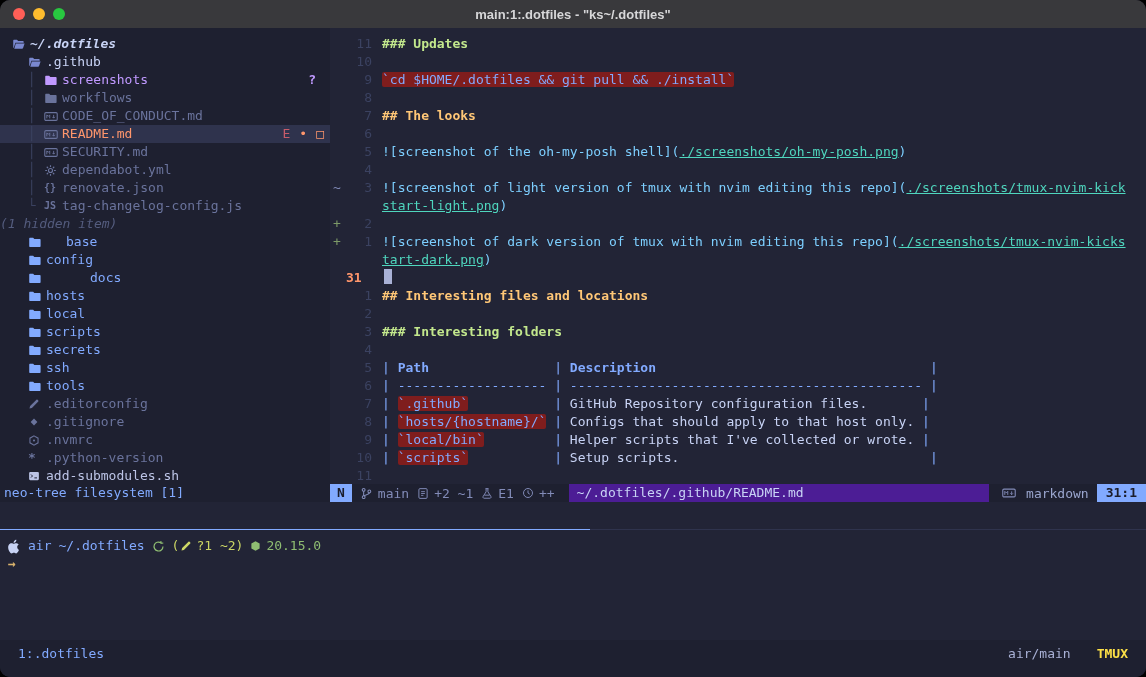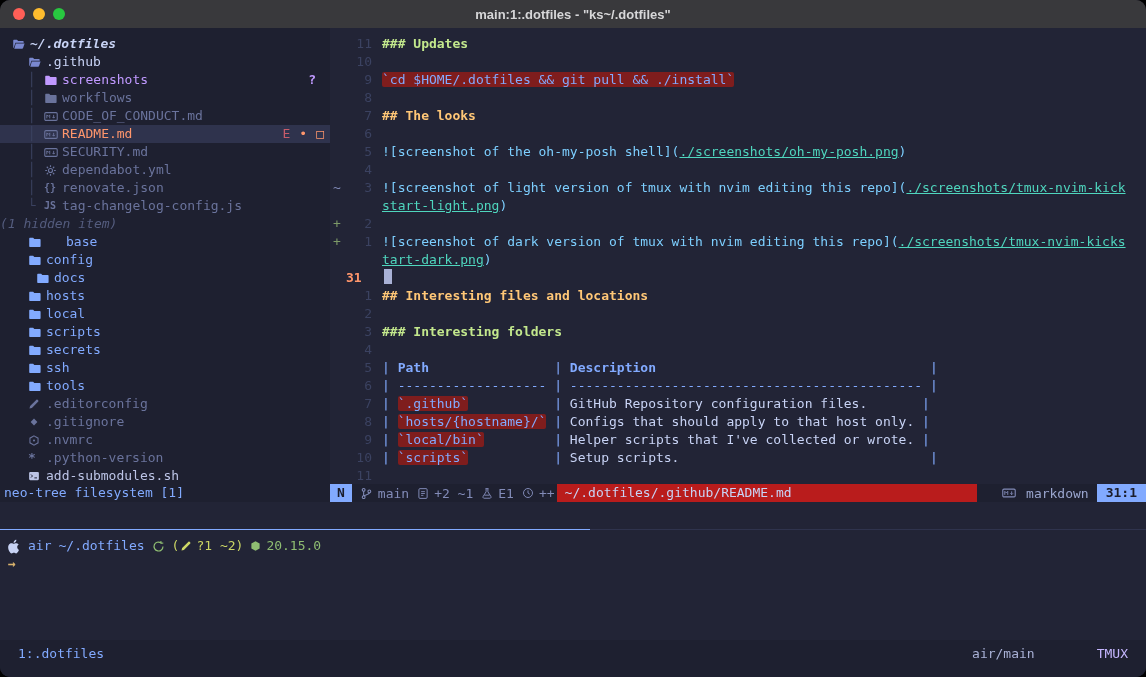--- a/index.html
+++ b/index.html
@@ -52,21 +52,21 @@
   .t-pipe,.t-dash{color:#82aaff;}
   .t-thead{color:#82aaff;font-weight:bold;}
   .t-fg{color:#c8d3f5;}
   .cursor{display:inline-block;width:8px;height:15px;background:#a9b1d6;vertical-align:-2px;}
   
   .statusline{position:absolute;left:330px;top:456px;width:816px;height:18px;background:#1e2030;
     display:flex;align-items:center;color:#828bb8;box-sizing:border-box;}
   .sl-mode{background:#82aaff;color:#1b1d2b;font-weight:bold;padding:0 7px;height:18px;line-height:18px;}
   .ic{display:inline-flex;align-items:center;}
   .sl-ic{margin:0 5px 0 8px;}
-  .sl-path{background:#b91c1c;color:#c8d3f5;width:404px;padding:0 8px;margin-left:2px;
+  .sl-path{background:#4c1d95;color:#c8d3f5;width:404px;padding:0 8px;margin-left:14px;
     height:18px;line-height:18px;overflow:hidden;flex:none;}
   .sl-spacer{flex:1;}
   .sl-ft{color:#9aa5ce;margin:0 8px 0 5px;}
   .sl-pos{background:#82aaff;color:#1b1d2b;font-weight:bold;padding:0 9px;height:18px;line-height:18px;}
   
   .cmdline{position:absolute;left:0;top:474px;width:1146px;height:26px;background:#222436;}
   
   .paneborder{position:absolute;left:0;top:500px;width:1146px;height:2px;display:flex;}
   .pb-active{width:590px;background:#82aaff;height:1px;margin-top:1px;}
   .pb-rest{flex:1;background:#2f334d;height:1px;margin-top:1px;}
@@ -78,21 +78,21 @@
   .p-git{color:#ccd665;}
   .p-node{color:#8fbe72;}
   .p-arrow{color:#d9b26c;font-weight:bold;}
   .gap7{margin-right:7px;}
   
   .tmuxbar{position:absolute;left:0;top:612px;width:1146px;height:37px;background:#1e2030;
     box-sizing:border-box;padding:6px 18px 0 18px;display:flex;}
   .tb-left{color:#82aaff;}
   .tb-right{margin-left:auto;display:flex;gap:26px;}
   .tb-session{color:#a9b1d6;}
-  .tb-badge{color:#c4b5fd;font-weight:normal;margin-left:36px;}
+  .tb-badge{color:#fde047;font-weight:bold;}
 </style>
 </head>
 <body>
 
 <div class="window">
 
   <div class="titlebar">
     <div class="lights">
       <span class="light" style="background:#ff5f57"></span>
       <span class="light" style="background:#febc2e"></span>
@@ -139,21 +139,21 @@
             </svg></span><span class="sb-label">dependabot.yml</span></div>
         <div class="sb-row sb-dim" style="padding-left: 28px;"><span class="sb-guide">│</span><span class="sb-ico ic"><span class="tix">{}</span></span><span class="sb-label">renovate.json</span></div>
         <div class="sb-row sb-dim" style="padding-left: 28px;"><span class="sb-guide">└</span><span class="sb-ico ic"><span class="tix">JS</span></span><span class="sb-label">tag-changelog-config.js</span></div>
         <div class="sb-row sb-note" style=""><span class="sb-label">(1 hidden item)</span></div>
         <div class="sb-row sb-dir" style="padding-left: 28px; gap: 20px;"><span class="sb-ico ic"><svg width="13" height="13" viewBox="0 0 16 16">
               <path fill="currentColor" d="M1.5 3.2c0-.7.5-1.2 1.2-1.2h3.6l1.5 1.8h6.5c.7 0 1.2.5 1.2 1.2v7.3c0 .7-.5 1.2-1.2 1.2H2.7c-.7 0-1.2-.5-1.2-1.2z"></path>
             </svg></span><span class="sb-label">base</span></div>
         <div class="sb-row sb-dir" style="padding-left: 28px;"><span class="sb-ico ic"><svg width="13" height="13" viewBox="0 0 16 16">
               <path fill="currentColor" d="M1.5 3.2c0-.7.5-1.2 1.2-1.2h3.6l1.5 1.8h6.5c.7 0 1.2.5 1.2 1.2v7.3c0 .7-.5 1.2-1.2 1.2H2.7c-.7 0-1.2-.5-1.2-1.2z"></path>
             </svg></span><span class="sb-label">config</span></div>
-        <div class="sb-row sb-dir" style="padding-left: 36px;"><span class="sb-ico ic"><svg width="13" height="13" viewBox="0 0 16 16">
+        <div class="sb-row sb-dir" style="padding-left: 28px; gap: 44px;"><span class="sb-ico ic"><svg width="13" height="13" viewBox="0 0 16 16">
               <path fill="currentColor" d="M1.5 3.2c0-.7.5-1.2 1.2-1.2h3.6l1.5 1.8h6.5c.7 0 1.2.5 1.2 1.2v7.3c0 .7-.5 1.2-1.2 1.2H2.7c-.7 0-1.2-.5-1.2-1.2z"></path>
             </svg></span><span class="sb-label">docs</span></div>
         <div class="sb-row sb-dir" style="padding-left: 28px;"><span class="sb-ico ic"><svg width="13" height="13" viewBox="0 0 16 16">
               <path fill="currentColor" d="M1.5 3.2c0-.7.5-1.2 1.2-1.2h3.6l1.5 1.8h6.5c.7 0 1.2.5 1.2 1.2v7.3c0 .7-.5 1.2-1.2 1.2H2.7c-.7 0-1.2-.5-1.2-1.2z"></path>
             </svg></span><span class="sb-label">hosts</span></div>
         <div class="sb-row sb-dir" style="padding-left: 28px;"><span class="sb-ico ic"><svg width="13" height="13" viewBox="0 0 16 16">
               <path fill="currentColor" d="M1.5 3.2c0-.7.5-1.2 1.2-1.2h3.6l1.5 1.8h6.5c.7 0 1.2.5 1.2 1.2v7.3c0 .7-.5 1.2-1.2 1.2H2.7c-.7 0-1.2-.5-1.2-1.2z"></path>
             </svg></span><span class="sb-label">local</span></div>
         <div class="sb-row sb-dir" style="padding-left: 28px;"><span class="sb-ico ic"><svg width="13" height="13" viewBox="0 0 16 16">
               <path fill="currentColor" d="M1.5 3.2c0-.7.5-1.2 1.2-1.2h3.6l1.5 1.8h6.5c.7 0 1.2.5 1.2 1.2v7.3c0 .7-.5 1.2-1.2 1.2H2.7c-.7 0-1.2-.5-1.2-1.2z"></path>

